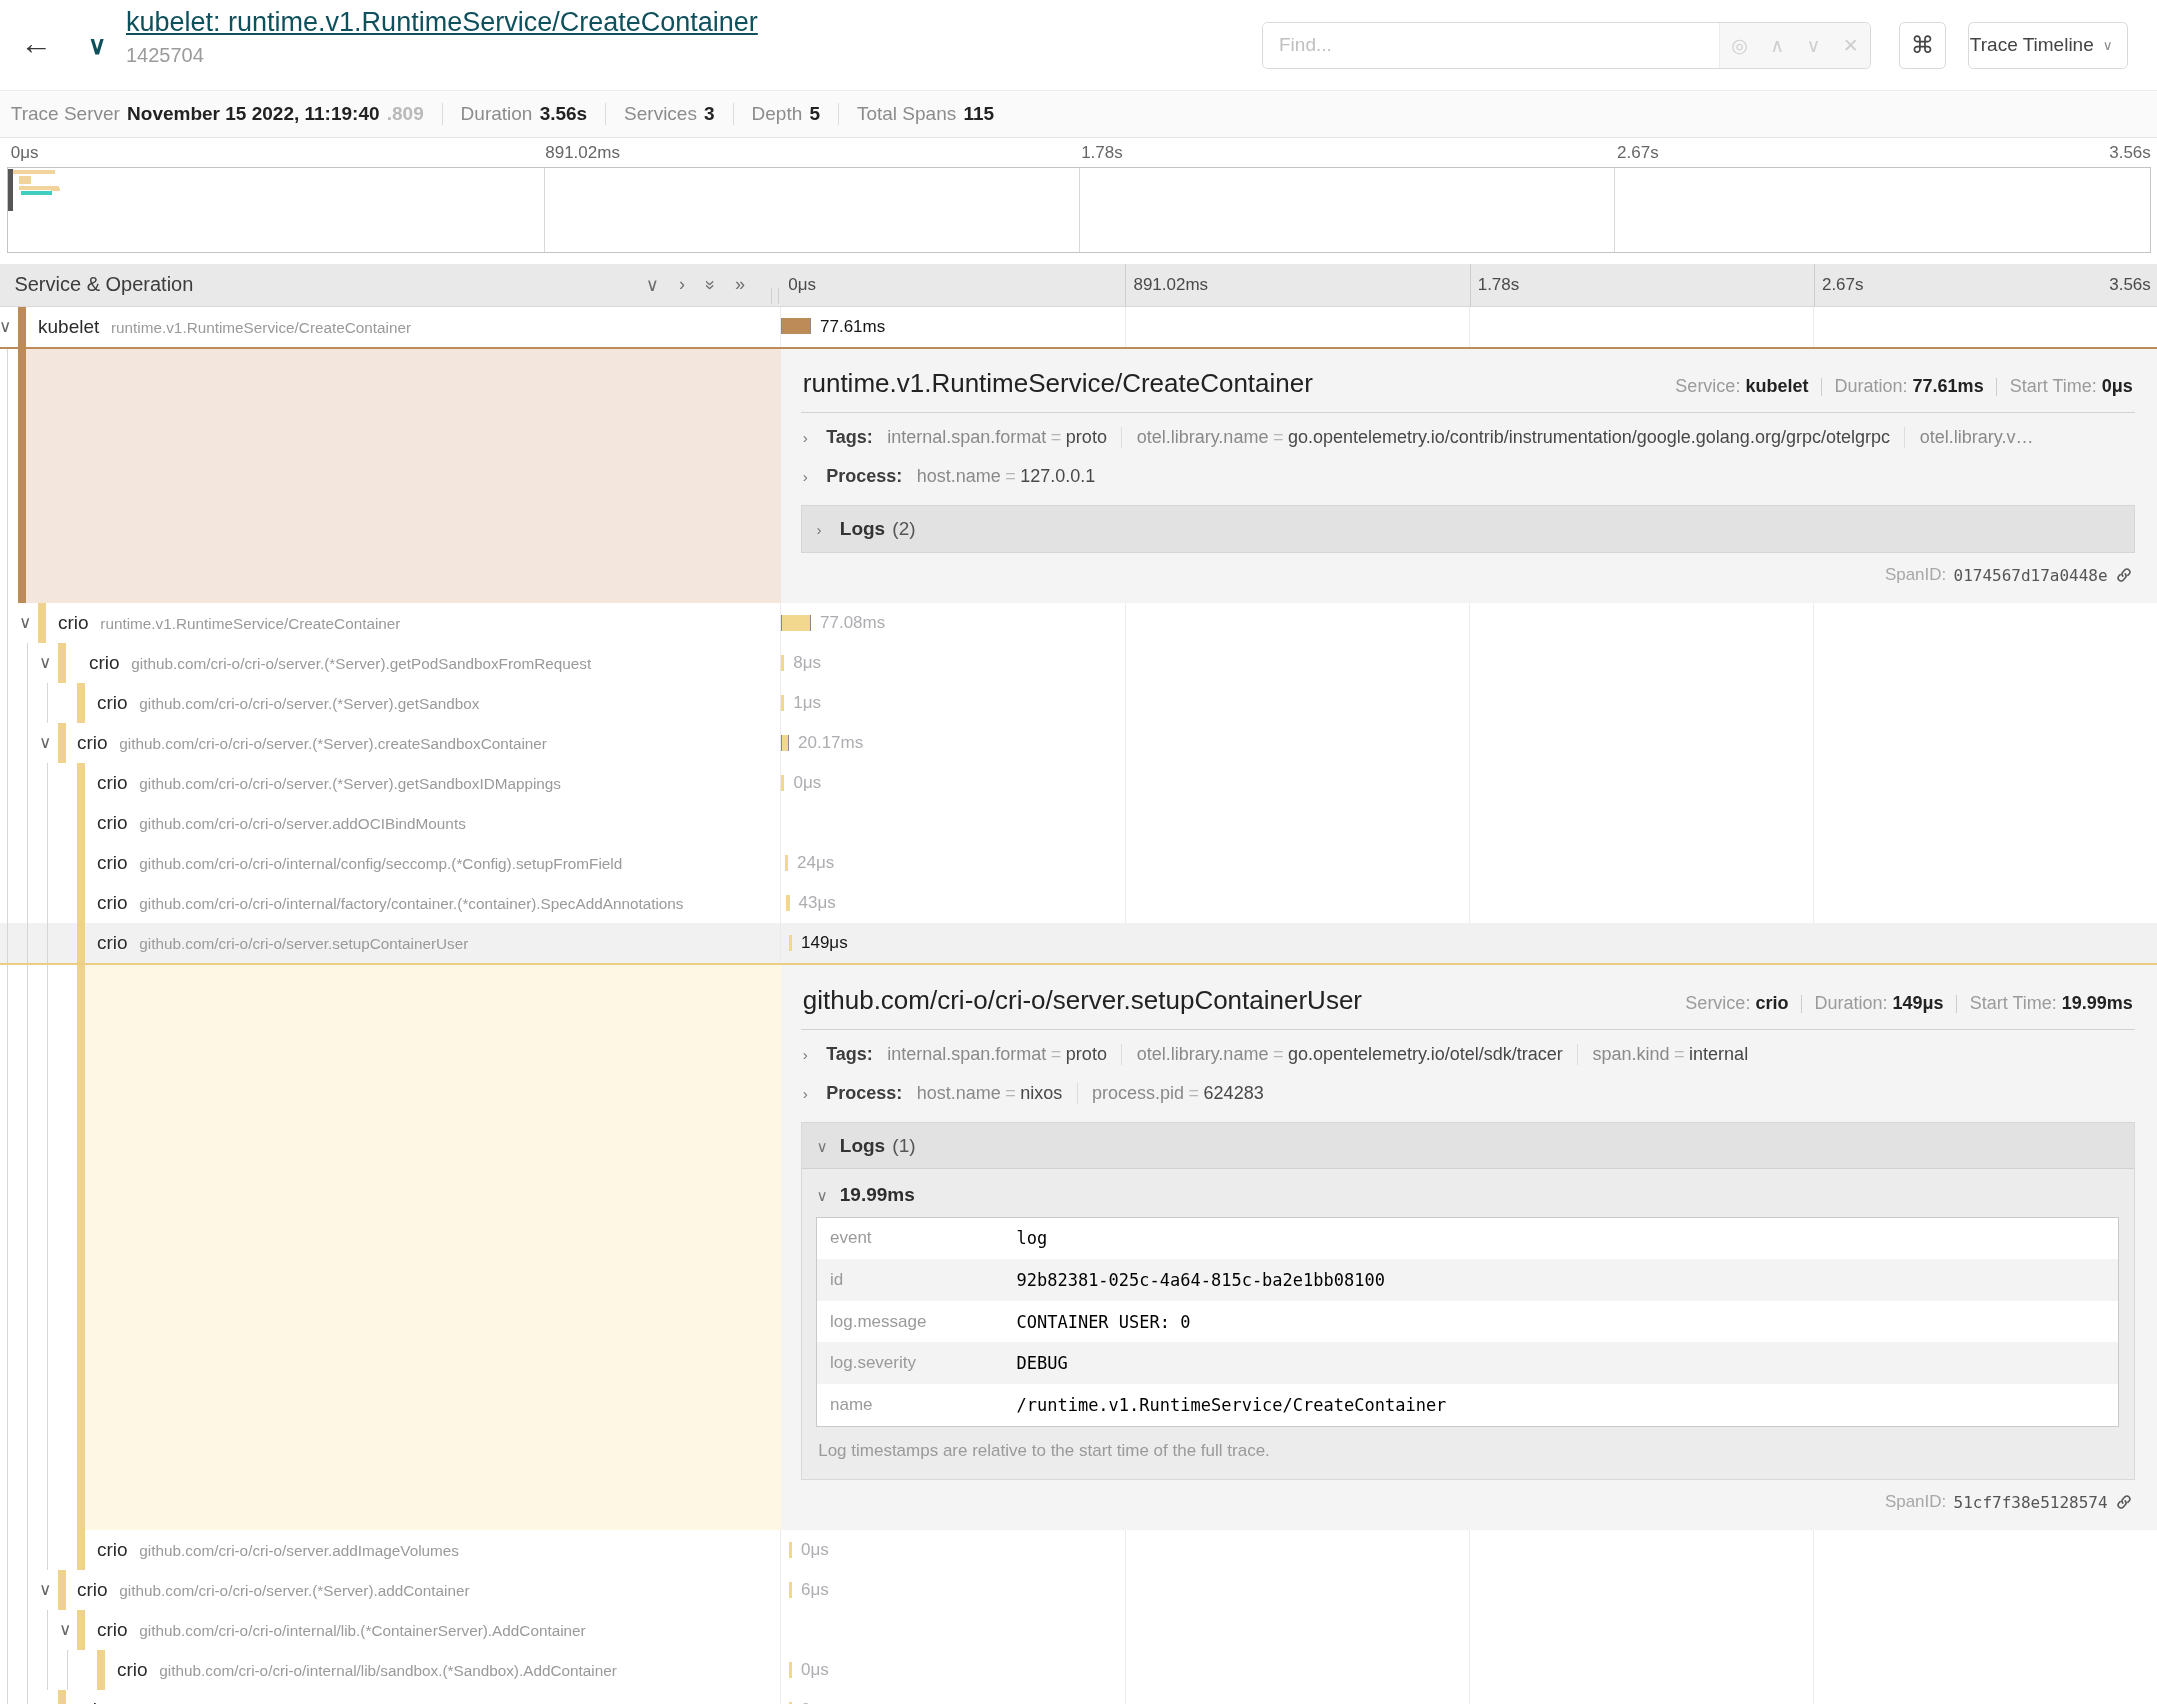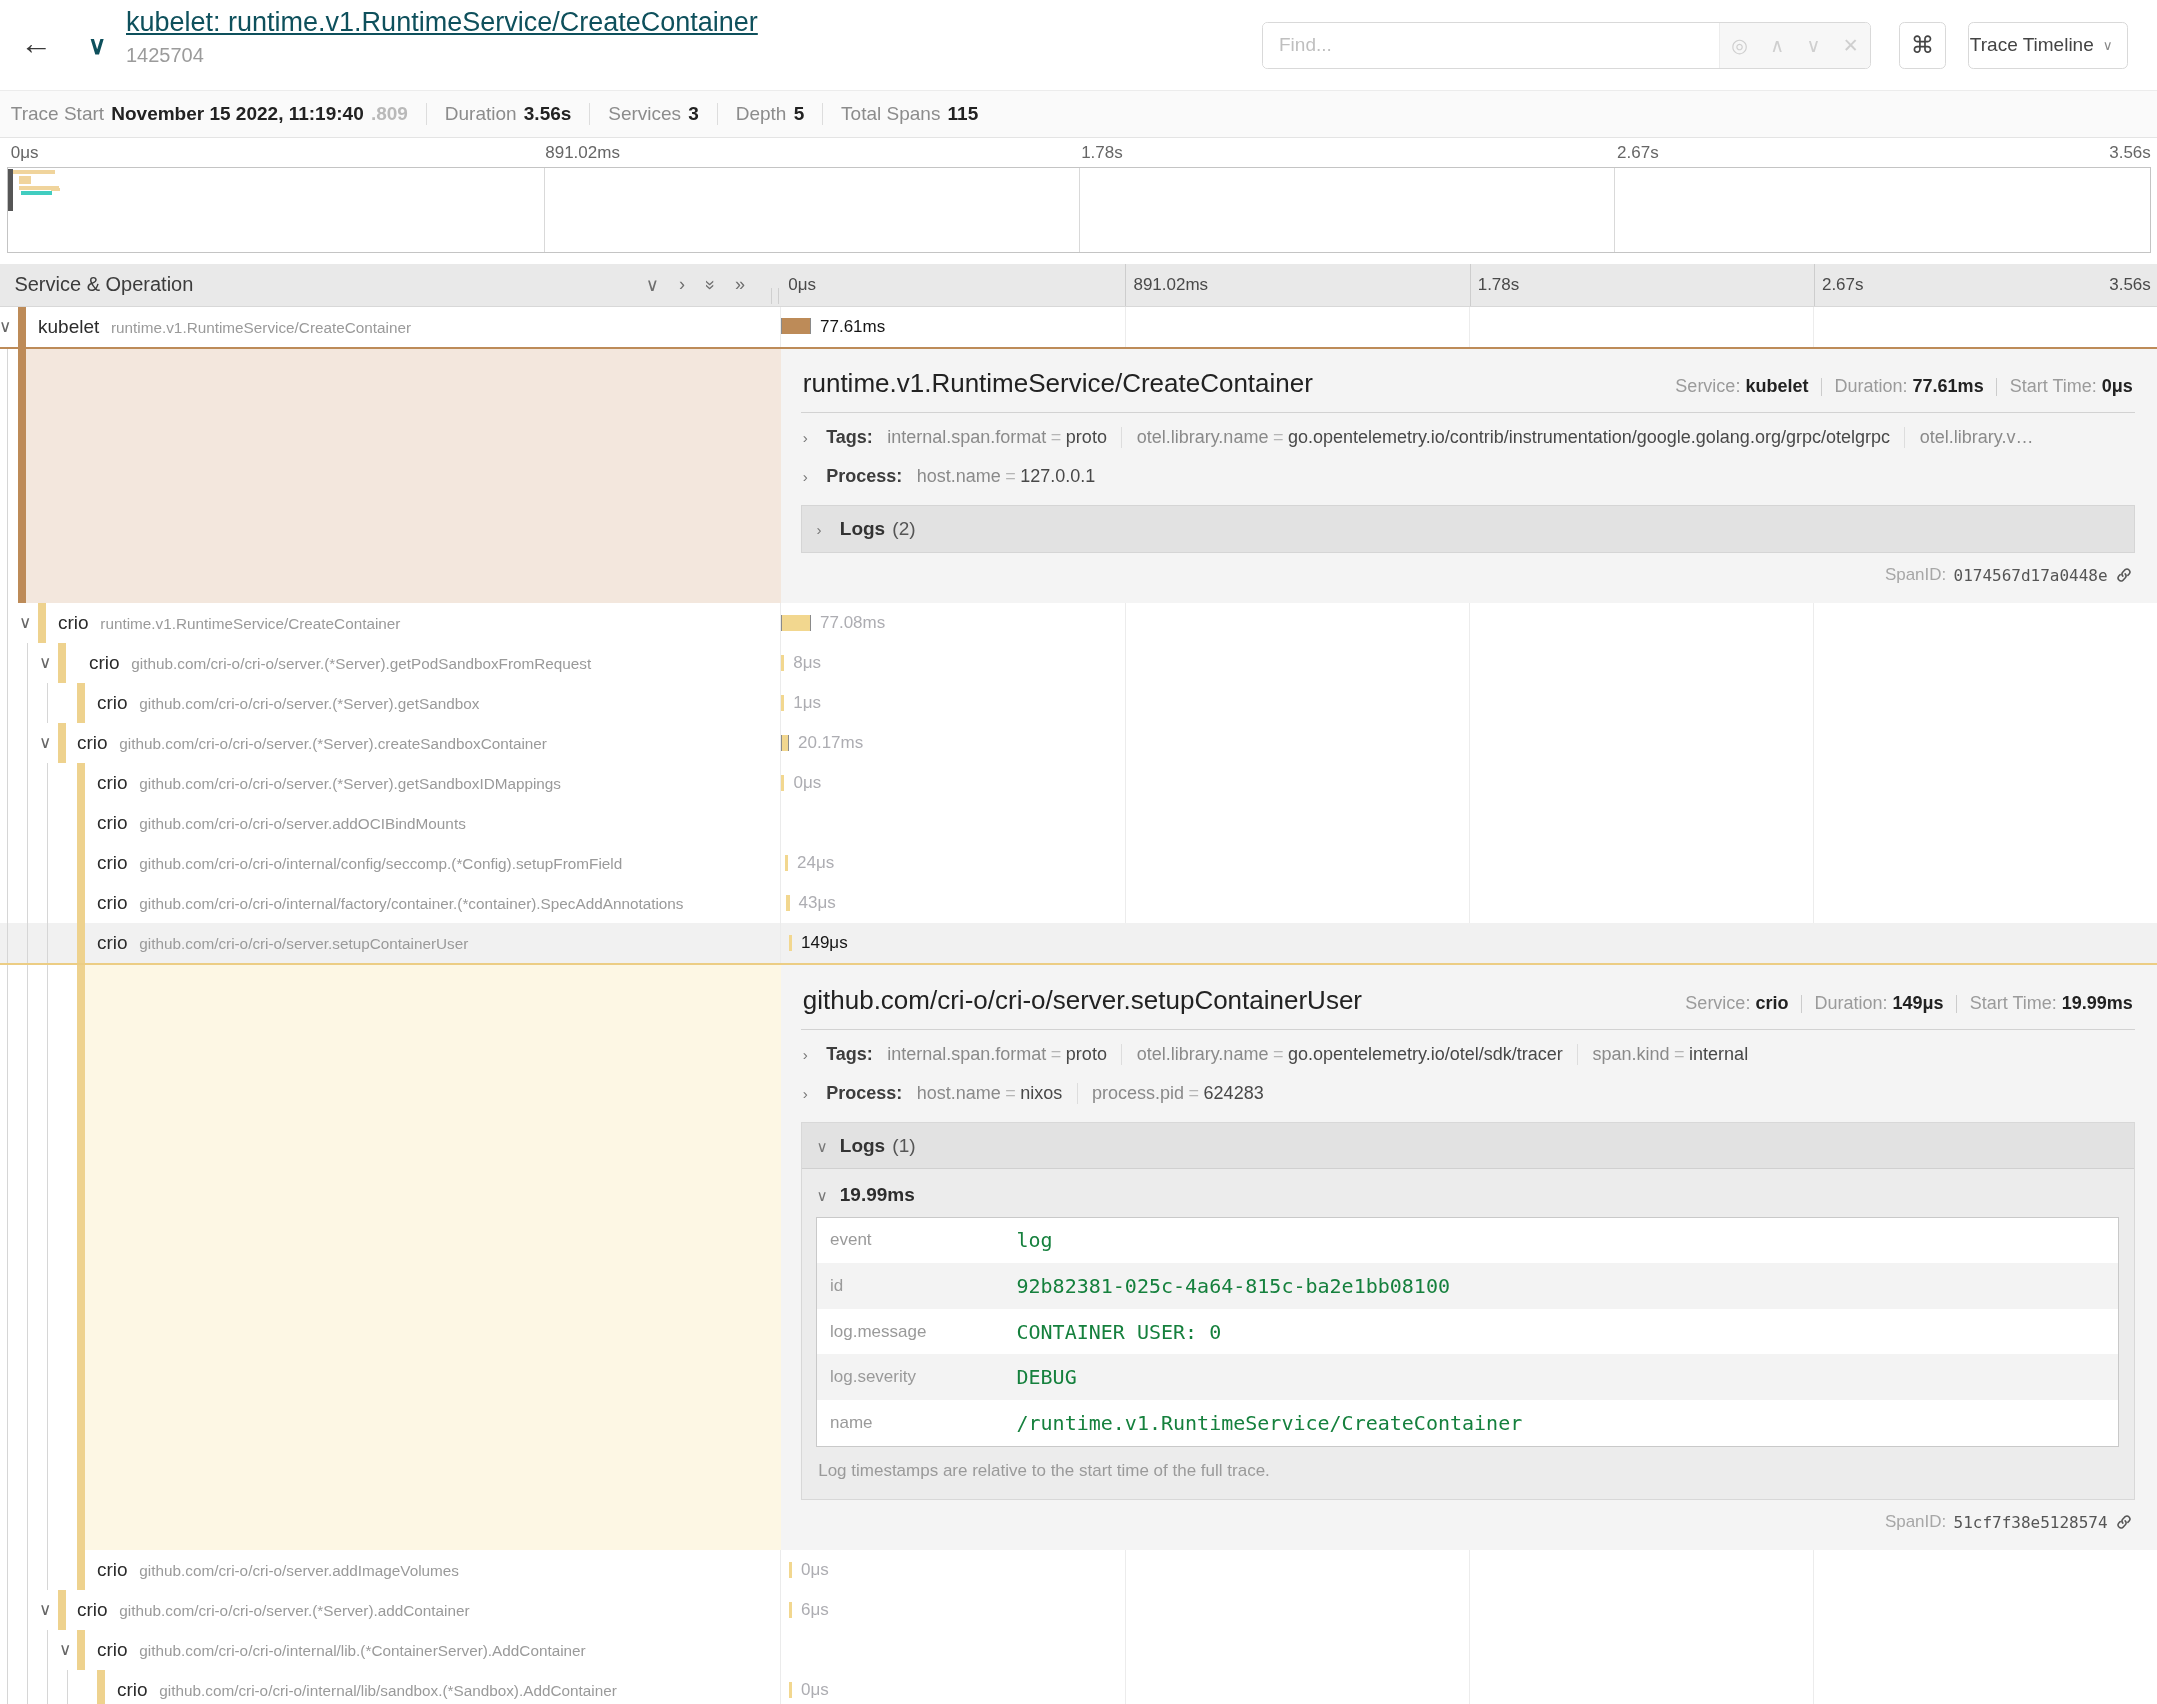--- a/index.html
+++ b/index.html
@@ -102,21 +102,21 @@
   .logs-bar .cnt{ color:#555; }
   .logs-box{ margin-top:9px; background:#ececec; border:0.9px solid #d8d8d8; }
   .logs-box .logs-bar{ margin-top:0; border:none; border-bottom:0.9px solid #d0d0d0; }
   .logs-inner{ padding:3.6px 14.4px 1.8px 14.4px; }
   .log-time{ padding:10.8px 0; font-size:19px; display:flex; align-items:baseline; cursor:pointer; }
   .log-time b{ color:#2d2d2d; }
   .log-table{ width:100%; border-collapse:collapse; background:#fff; border:0.9px solid #c9c9c9; }
   .log-table td{ padding:10.8px 12.6px; font-size:17px; border:none; }
   .log-table tr:nth-child(even){ background:#f3f3f3; }
   .log-table td.k{ color:#9a9a9a; width:187px;margin-top:43px; }
-  .log-table td.v{ color:#15803d; font-family:"DejaVu Sans Mono", monospace; font-size:20px; }
+  .log-table td.v{ color:#000000; font-family:"DejaVu Sans Mono", monospace; font-size:17px; }
   .log-note{ padding:14.4px 1.8px 16px 1.8px; color:#9a9a9a; font-size:17px; }
   .spanid-row{ display:flex; justify-content:flex-end; align-items:center; gap:7.2px;
                padding:12.6px 1.8px 3.6px 1.8px; font-size:17px; color:#a7a7a7; }
   .spanid-row b{ color:#555; font-weight:normal; font-family:"DejaVu Sans Mono", monospace; font-size:16px; }
   .link-ic{ cursor:pointer; display:inline-flex; }
 </style>
 </head>
 <body>
 
 <div class="app">
@@ -138,21 +138,21 @@
       </div>
     </div>
     <div class="kbd-btn">⌘</div>
     <div class="view-btn">
       <span>Trace Timeline</span>
       <span class="caret">∨</span>
     </div>
   </div>
 
   <div class="summary">
-    <span>Trace Start</span>
+    <span>Trace Server</span>
     <b>November 15 2022, 11:19:40</b>
     <b class="frac">.809</b>
     <span class="sep"></span>
     <span>Duration</span>
     <b>3.56s</b>
     <span class="sep"></span>
     <span>Services</span>
     <b>3</b>
     <span class="sep"></span>
     <span>Depth</span>

